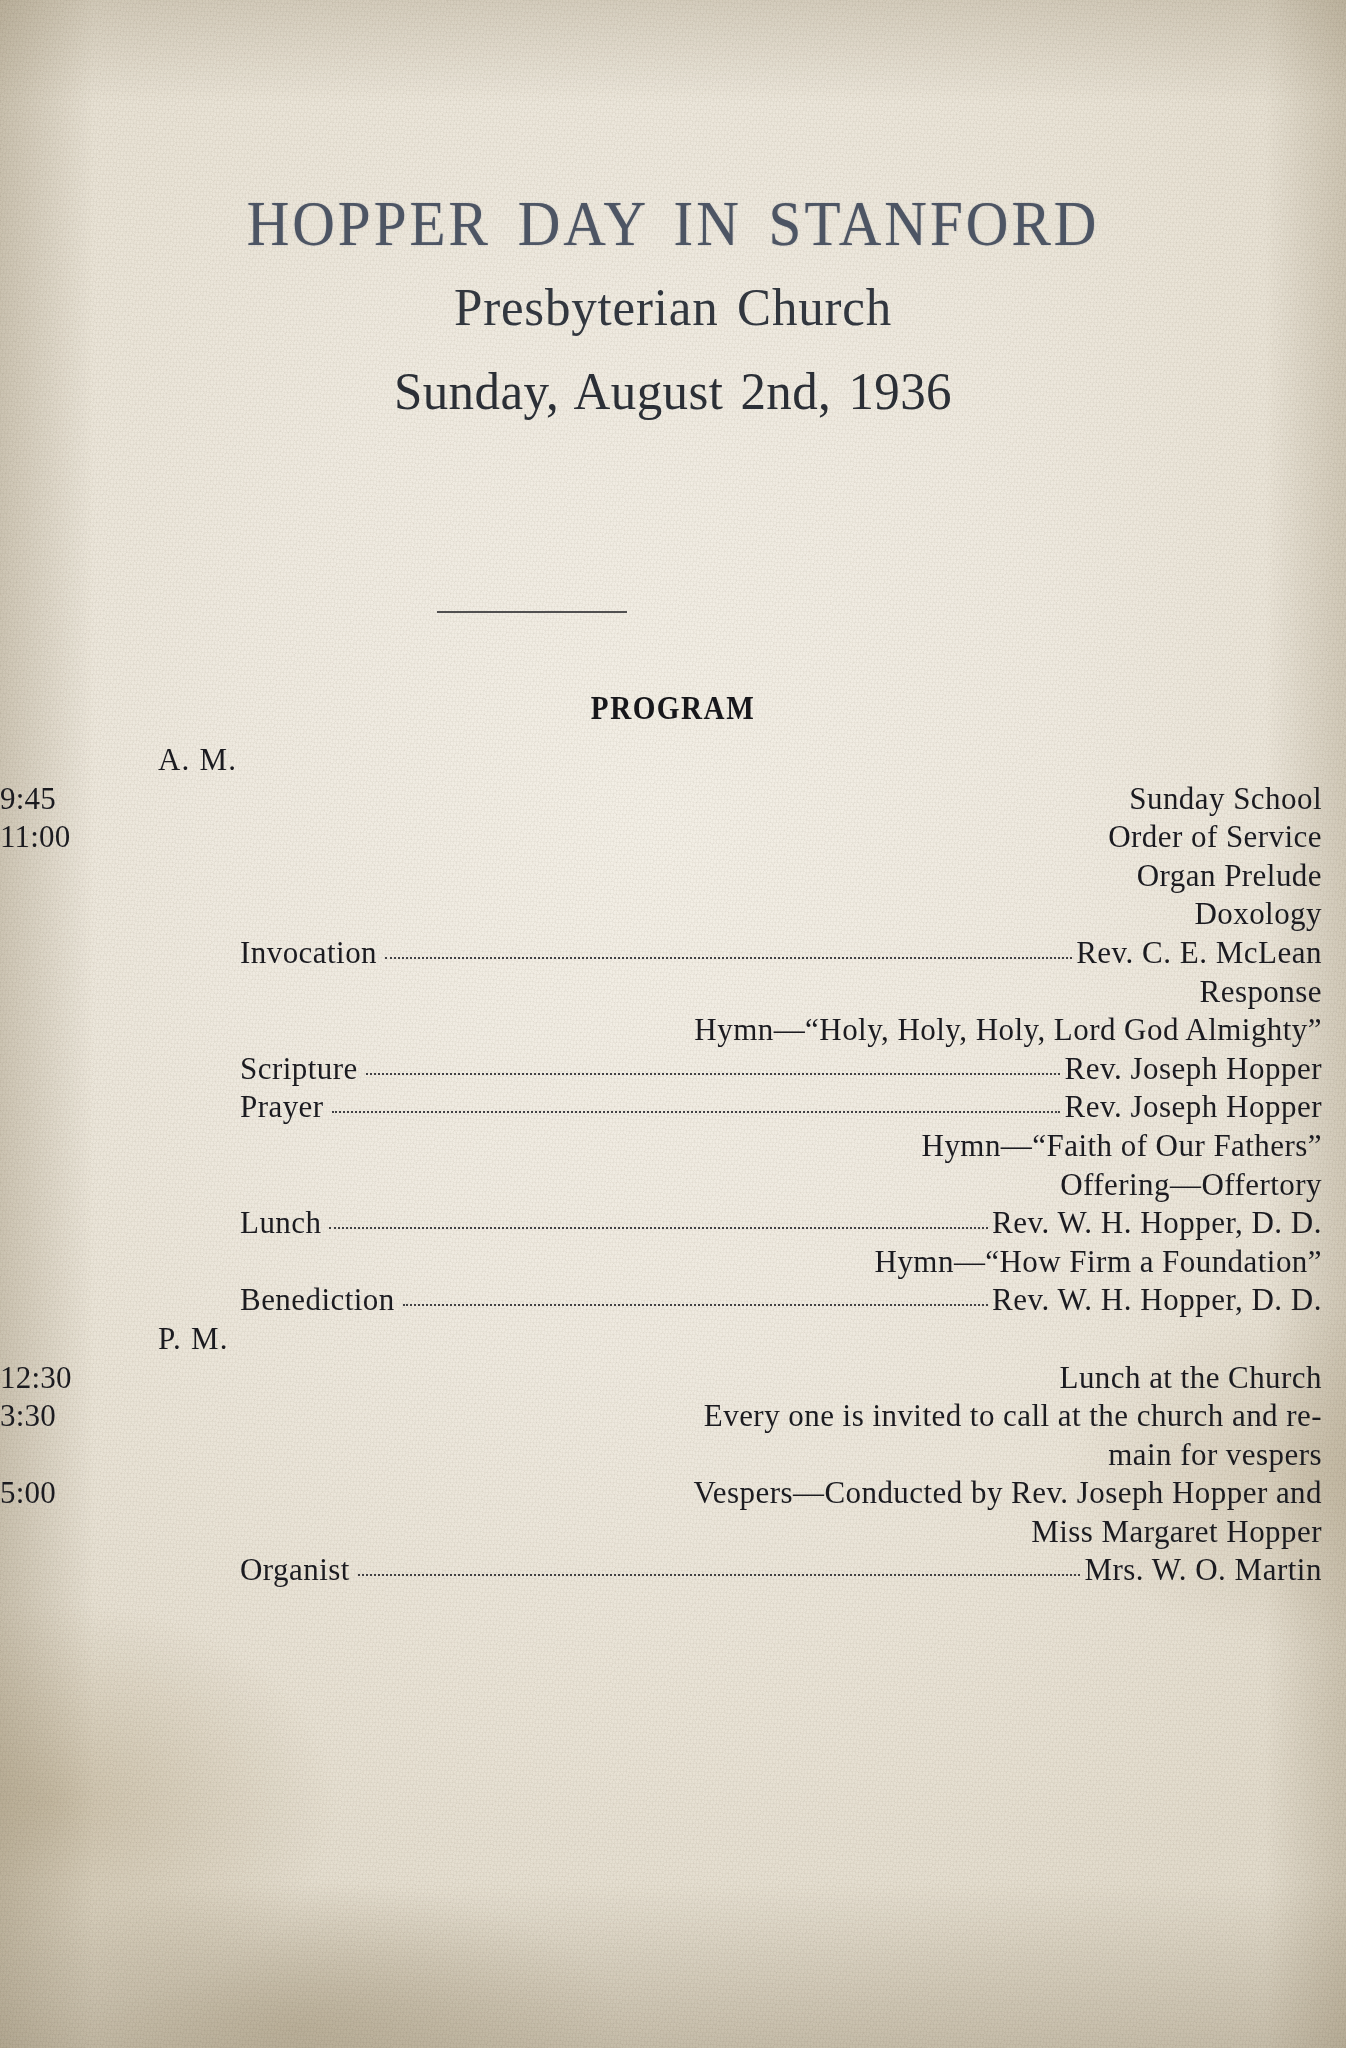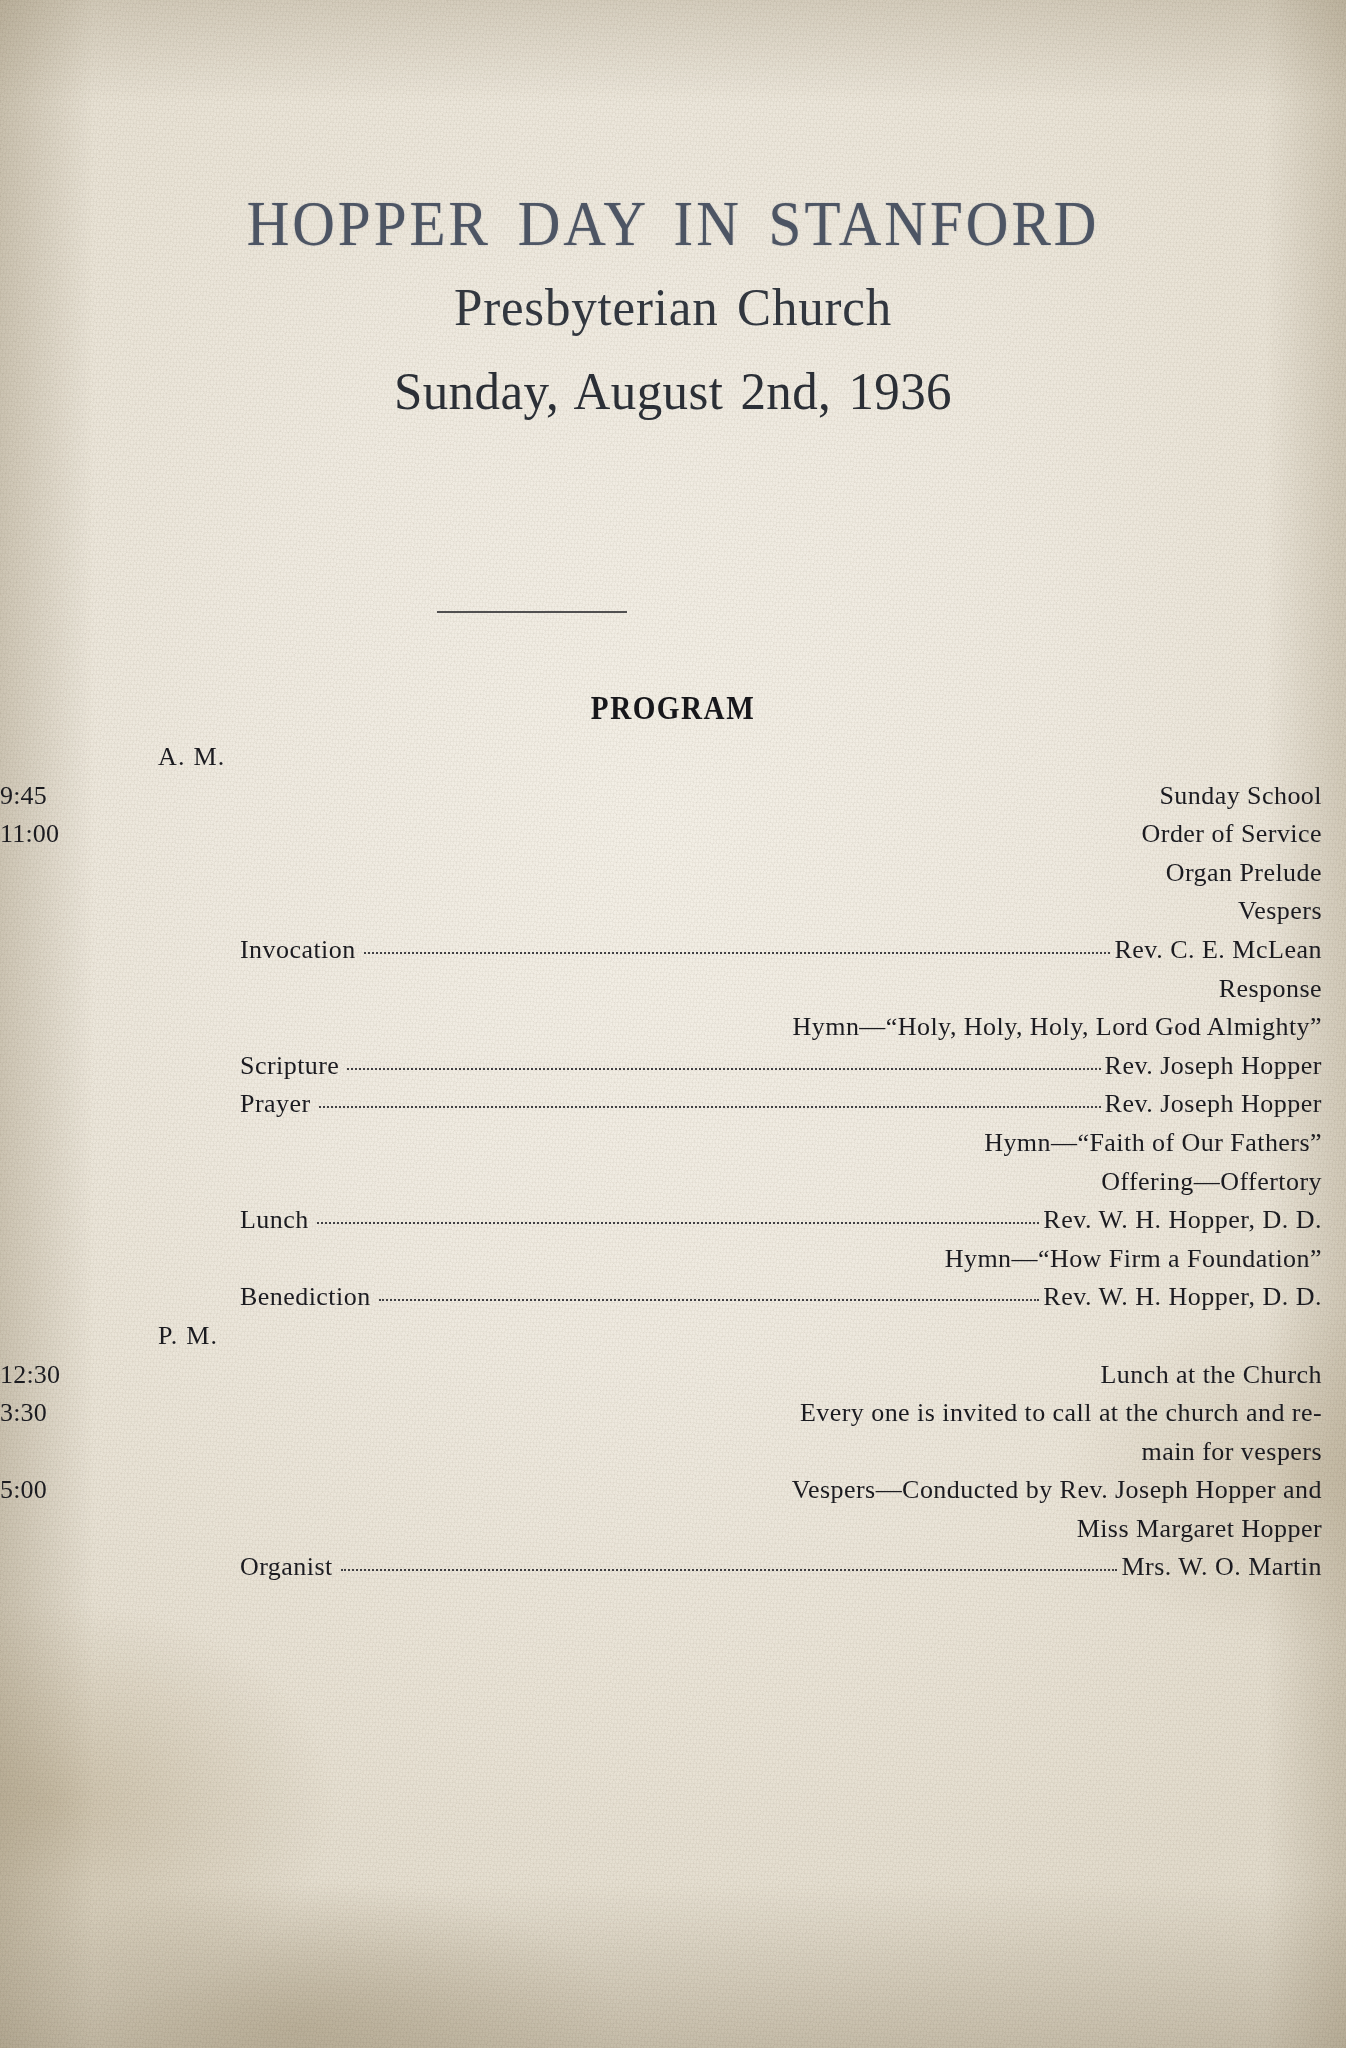--- a/index.html
+++ b/index.html
@@ -91,21 +91,21 @@
 
   
   #list {
     position:absolute; left:0; top:742px; width:1346px;
     font-family:"Liberation Serif", serif;
     color:#1b1b20;
   }
   .row {
     position:relative;
     height:38.6px;
-    font-size:26px;
+    font-size:31px;
     letter-spacing:.45px;
     white-space:nowrap;
   }
   .row .time {
     position:absolute; left:0; width:232px;
     text-align:left;
     letter-spacing:.2px;
   }
   .row .item {
     position:absolute; left:240px; right:24px;
@@ -160,21 +160,21 @@
         <div class="row noleader">
           <span class="time">11:00</span>
           <span class="item"><span class="label">Order of Service</span></span>
         </div>
         <div class="row noleader">
           <span class="time"></span>
           <span class="item"><span class="label">Organ Prelude</span></span>
         </div>
         <div class="row noleader">
           <span class="time"></span>
-          <span class="item"><span class="label">Vespers</span></span>
+          <span class="item"><span class="label">Doxology</span></span>
         </div>
         <div class="row">
           <span class="time"></span>
           <span class="item">
             <span class="label">Invocation</span>
             <span class="leader"></span>
             <span class="who">Rev. C. E. McLean</span>
           </span>
         </div>
         <div class="row noleader">

